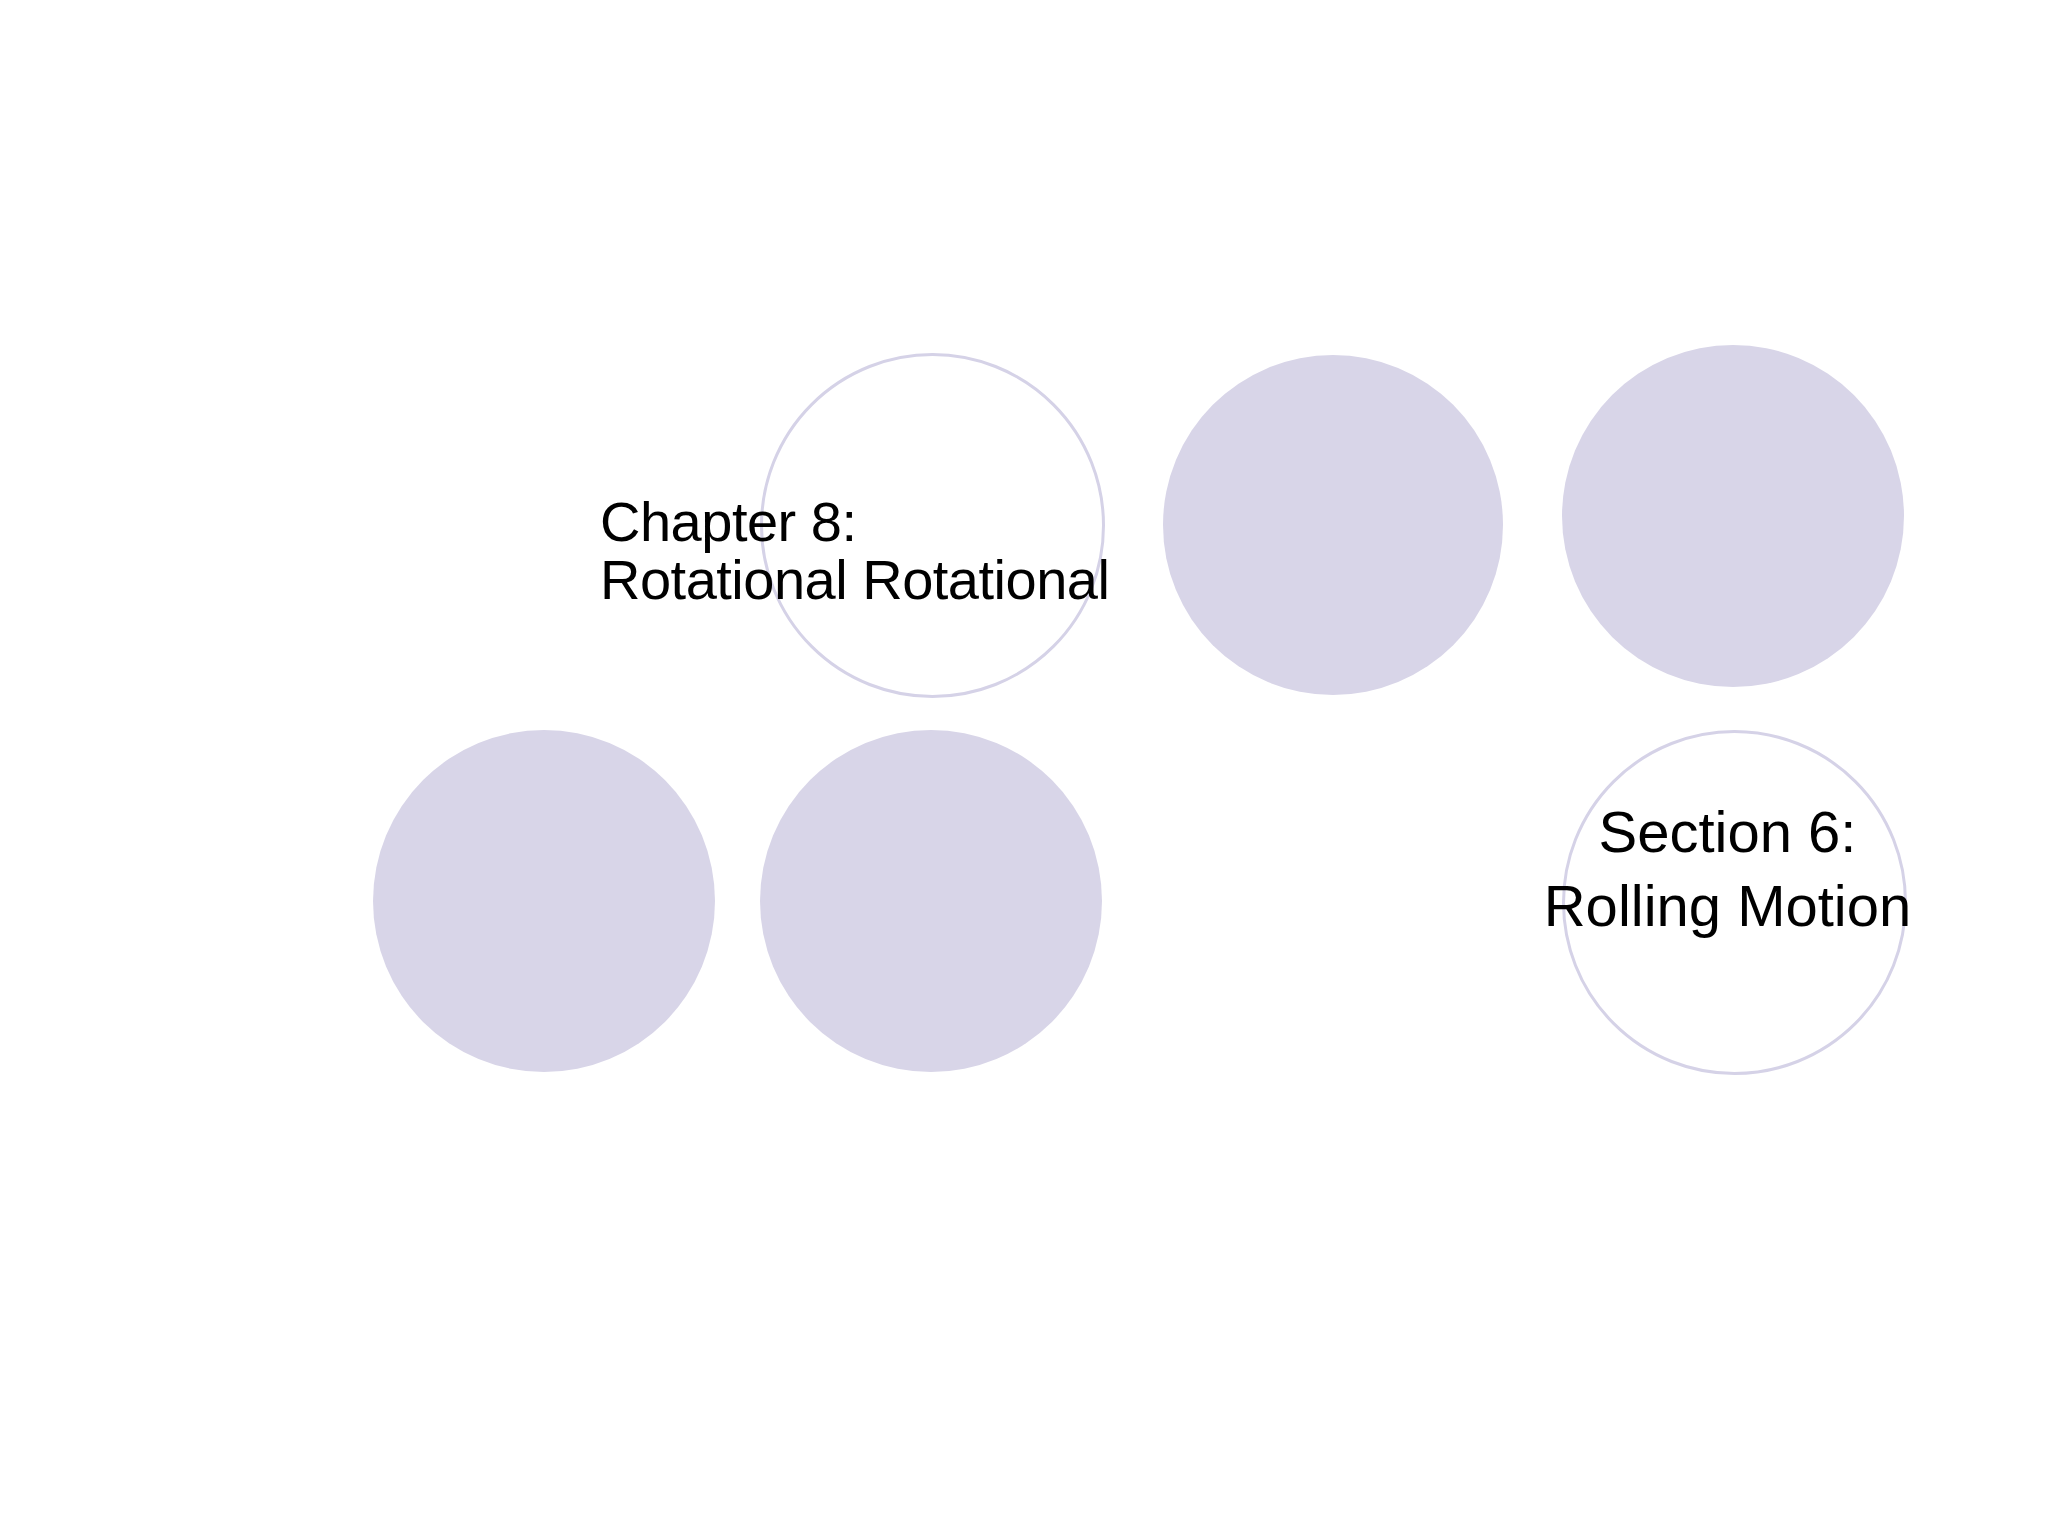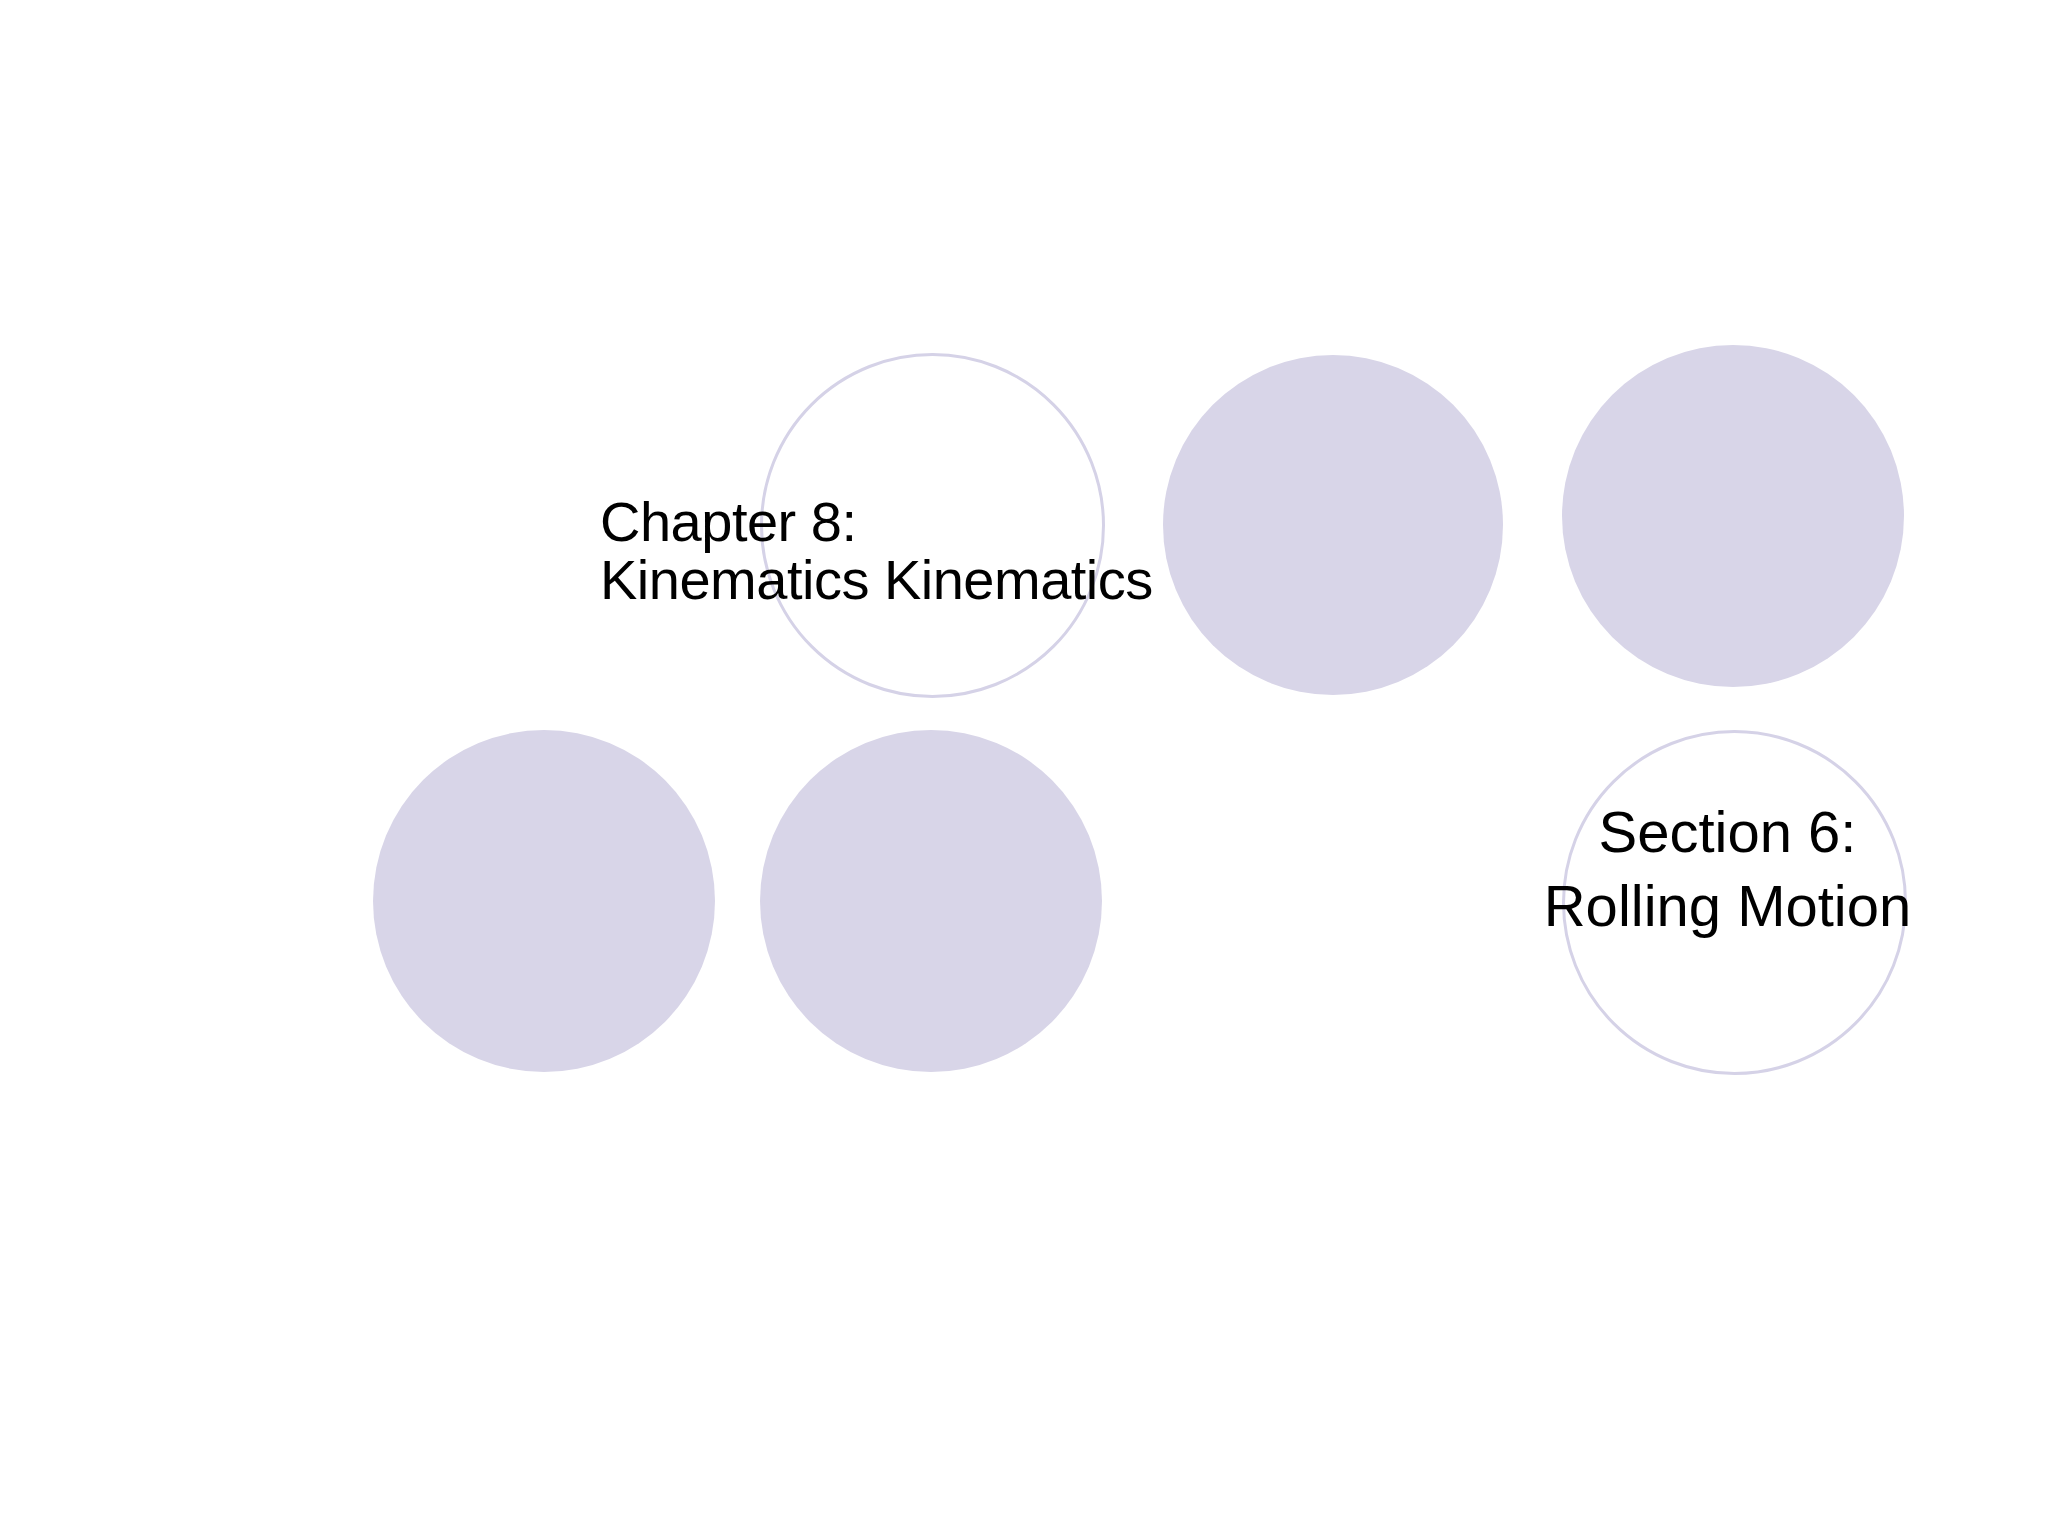--- a/index.html
+++ b/index.html
@@ -86,21 +86,21 @@
     <div class="circle circle-outline" id="circle-outline-top"></div>
     <div class="circle circle-filled" id="circle-filled-mid"></div>
     <div class="circle circle-filled" id="circle-filled-right"></div>
     <div class="circle circle-filled" id="circle-filled-bl"></div>
     <div class="circle circle-filled" id="circle-filled-bm"></div>
     <div class="circle circle-outline" id="circle-outline-br"></div>
   </div>
 
   <div id="title-block">
     <span class="title-line">Chapter 8:</span>
-    <span class="title-line">Kinematics Kinematics</span>
+    <span class="title-line">Rotational Rotational</span>
   </div>
 
   <div id="subtitle-block">
     <span class="subtitle-line">Section 6:</span>
     <span class="subtitle-line">Rolling Motion</span>
   </div>
 
 </div>
 
 </body></html>

